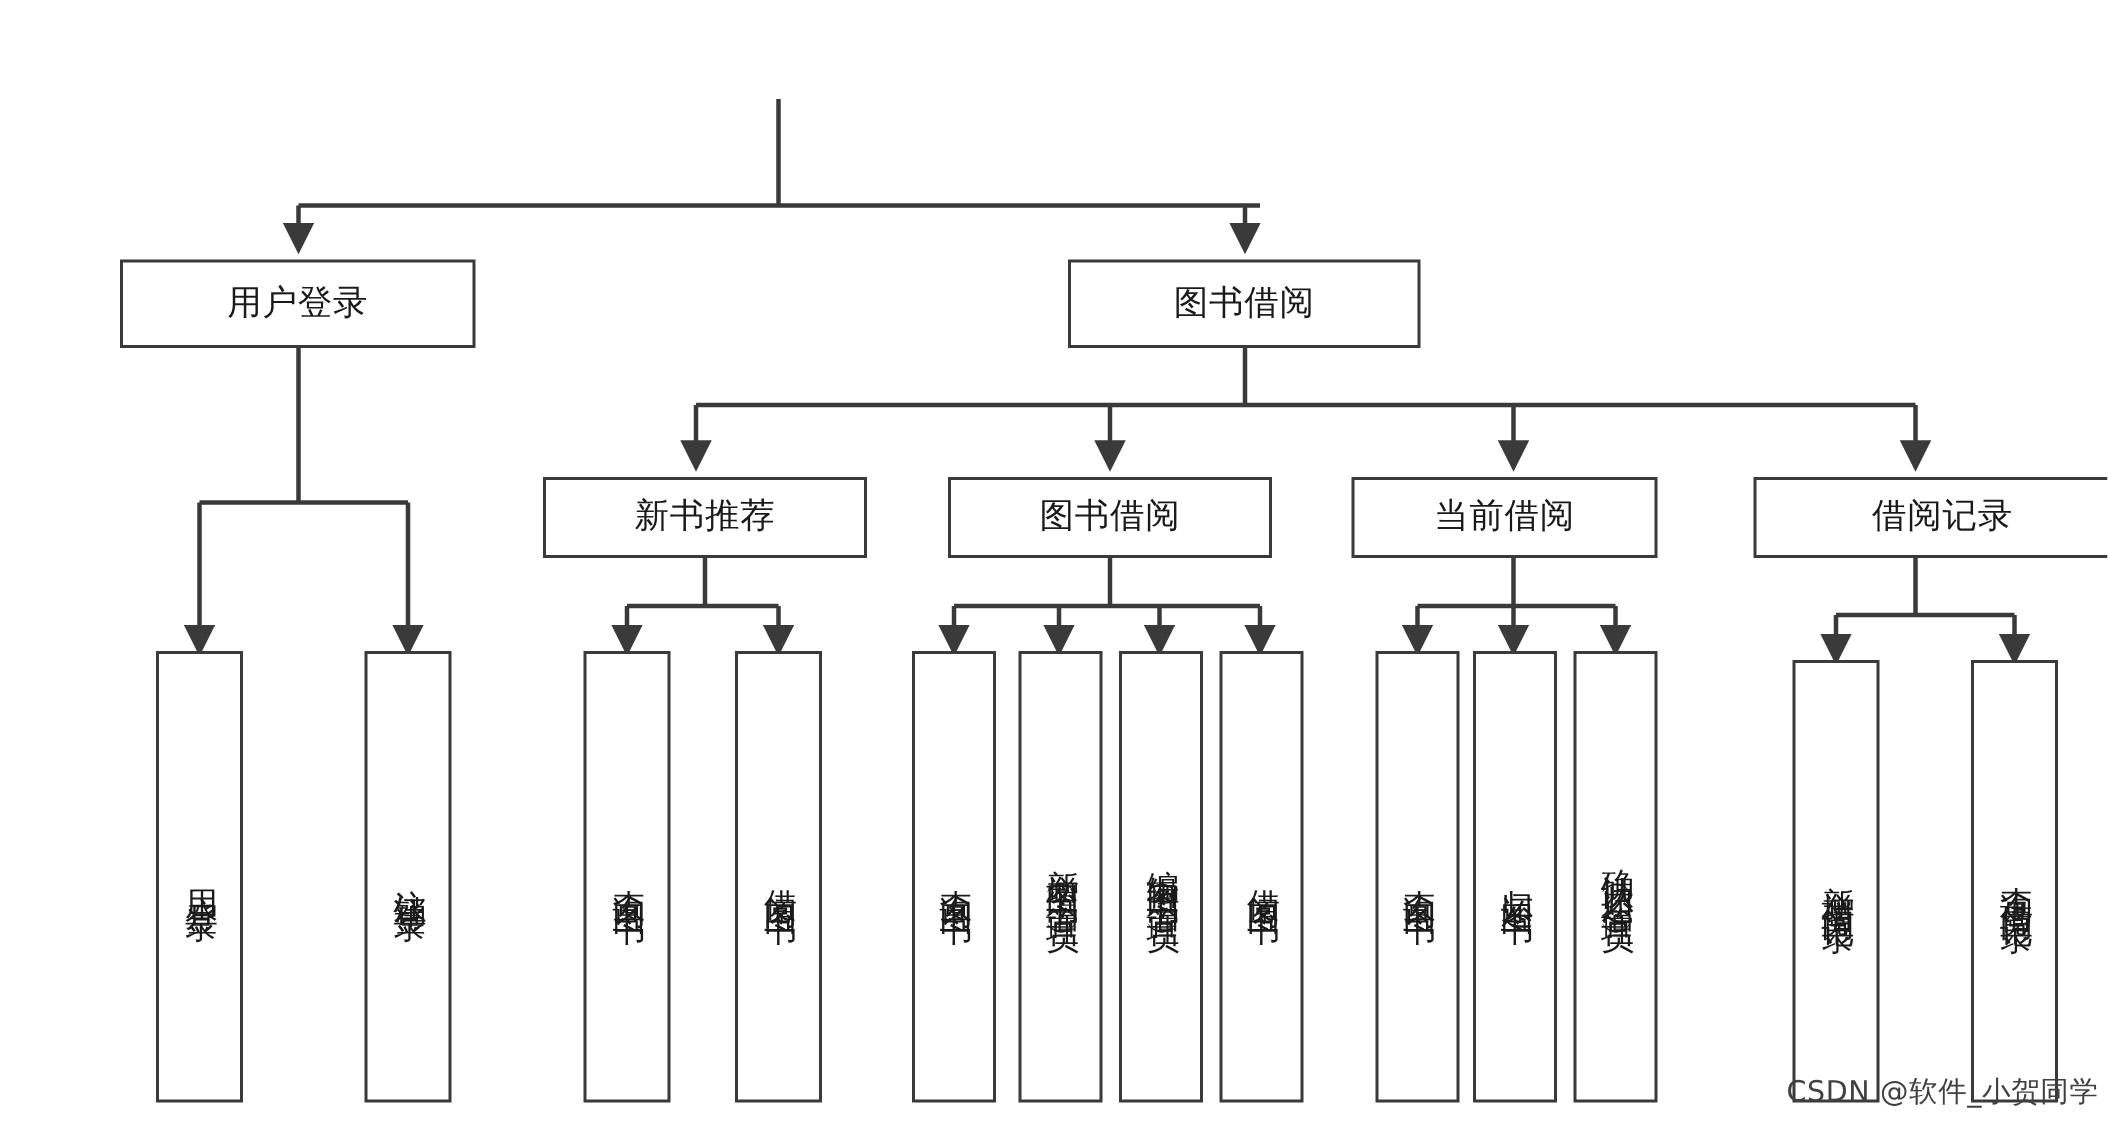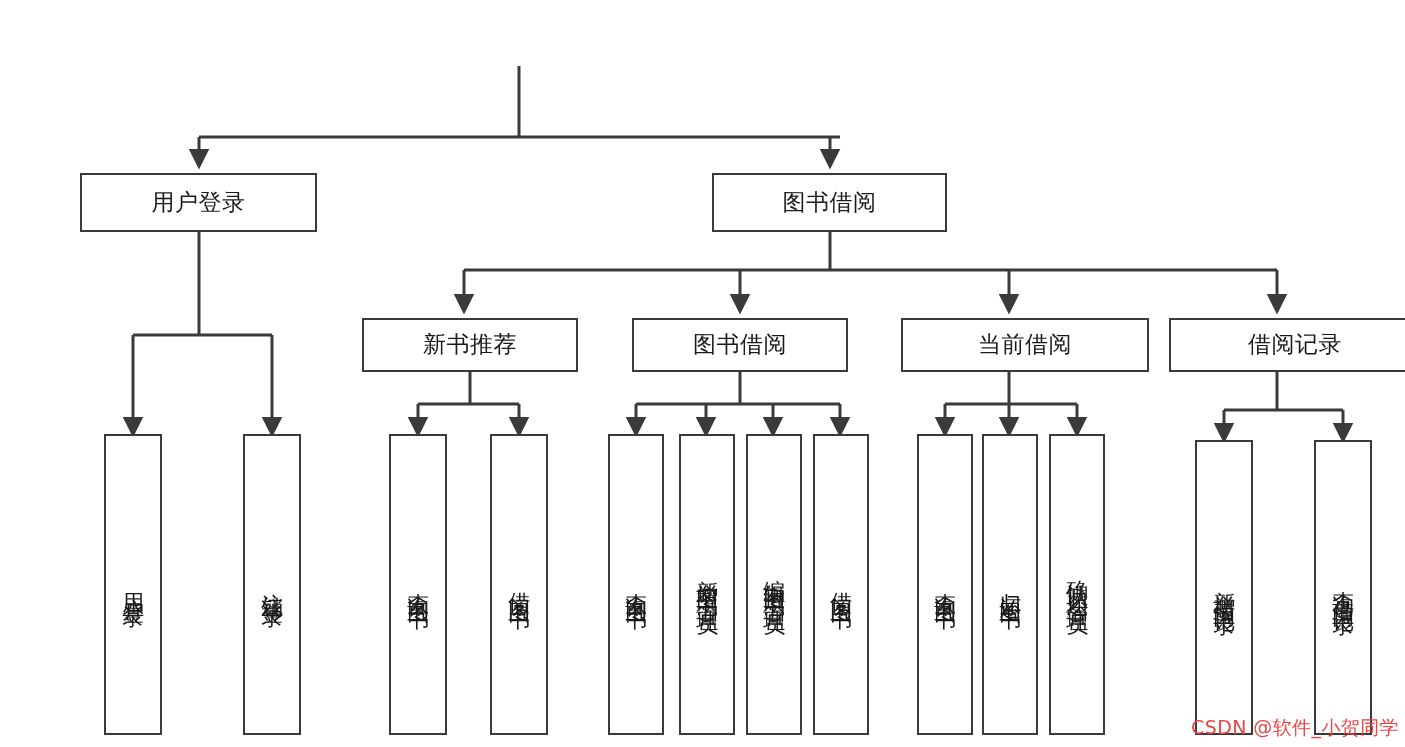--- a/index.html
+++ b/index.html
@@ -50,21 +50,21 @@
     text-orientation: upright;
     letter-spacing: 5px;
     white-space: nowrap;
     display: block;
   }
   .watermark {
     position: absolute;
     right: 6px;
     bottom: 6px;
     font-size: 19px;
-    color: #ef4444;
+    color: #404040;
     white-space: nowrap;
     letter-spacing: 0.4px;
     font-family: "DejaVu Sans", "Liberation Sans", sans-serif;
   }
 </style>
 </head>
 <body>
 
 <div id="canvas">
 
@@ -125,21 +125,21 @@
   <div class="node h" style="left:712px; top:173px; width:235px; height:59px;">
     <span>图书借阅</span>
   </div>
 
   <div class="node h" style="left:362px; top:318px; width:216px; height:54px;text-align:center;">
     <span>新书推荐</span>
   </div>
   <div class="node h" style="left:632px; top:318px; width:216px; height:54px;">
     <span>图书借阅</span>
   </div>
-  <div class="node h" style="left:901px; top:318px; width:248px; height:54px;">
+  <div class="node h" style="left:901px; top:318px; width:204px; height:54px;">
     <span>当前借阅</span>
   </div>
   <div class="node h" style="left:1169px; top:318px; width:252px; height:54px;">
     <span>借阅记录</span>
   </div>
 
   <div class="node v" style="left:104px; top:434px; width:58px; height:301px;">
     <span class="vtext">用户登录</span>
   </div>
   <div class="node v" style="left:243px; top:434px; width:58px; height:301px;">

